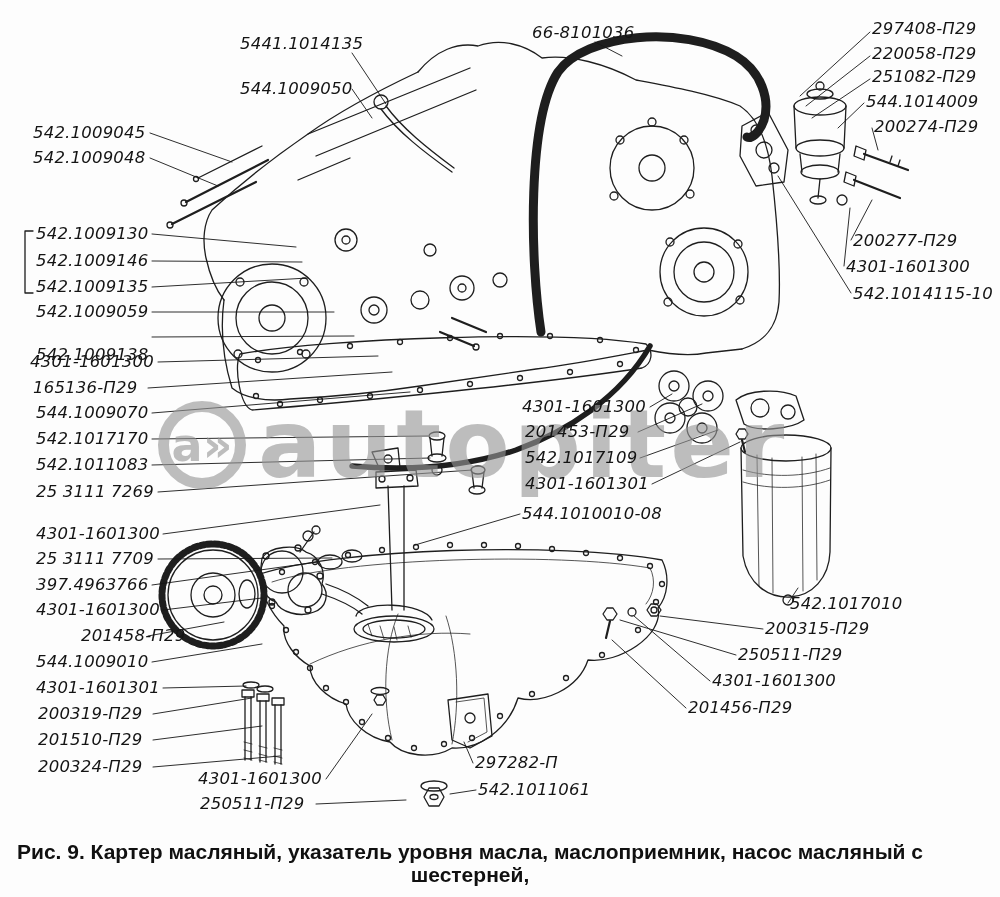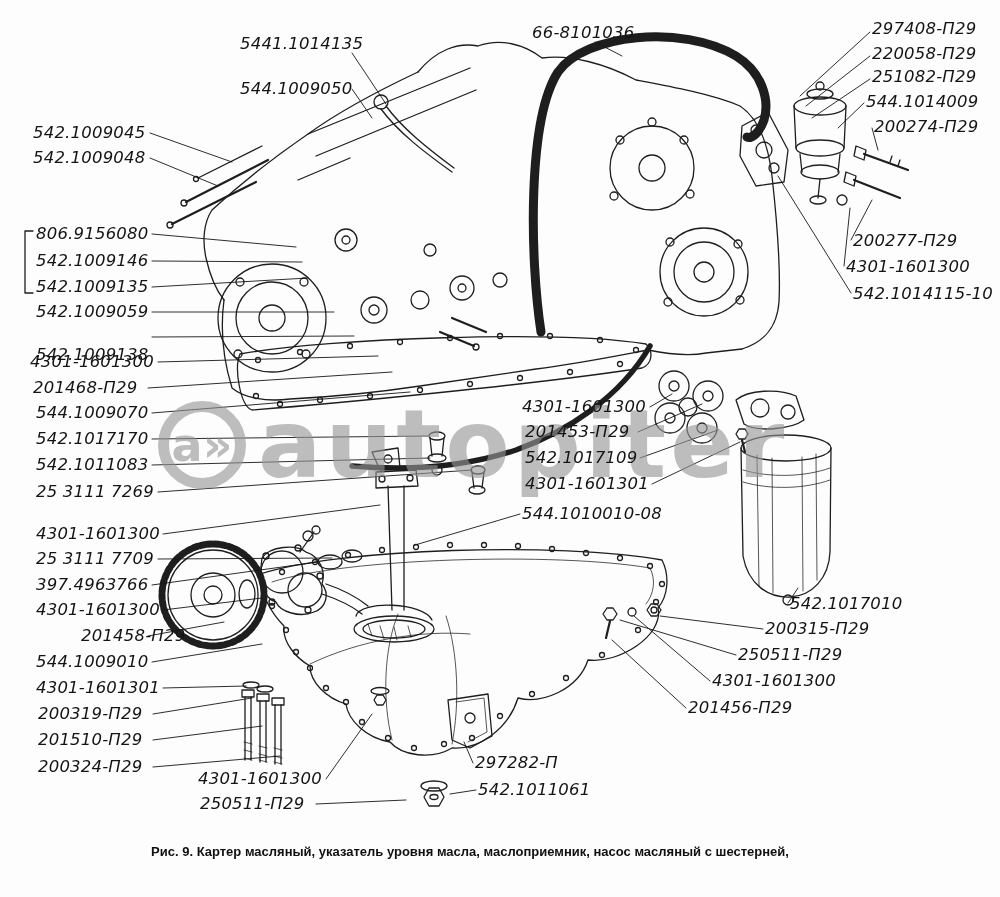--- a/index.html
+++ b/index.html
@@ -16,21 +16,21 @@
   #art #leaders line{stroke-width:.9;stroke:#161616;}
   .watermark{position:absolute;left:158px;top:398px;display:flex;align-items:center;gap:12px;
              z-index:3;pointer-events:none;color:rgba(150,150,150,.62);}
   .wm-logo{width:66px;height:66px;border:11px solid rgba(150,150,150,.62);border-radius:50%;
            display:flex;align-items:center;justify-content:center;font-weight:bold;font-size:46px;line-height:1;}
   .wm-text{font-size:94px;font-weight:bold;letter-spacing:4px;line-height:1;}
   #labels{position:absolute;left:0;top:0;width:1000px;height:663px;z-index:4;}
   .lbl{position:absolute;font-style:italic;font-size:16.5px;color:#141414;white-space:nowrap;
        letter-spacing:.2px;font-family:"DejaVu Sans",sans-serif;}
   .caption{position:absolute;left:0;width:940px;top:840px;text-align:center;z-index:4;
-           font-family:"Liberation Sans",sans-serif;font-weight:bold;font-size:13px;
+           font-family:"Liberation Sans",sans-serif;font-weight:bold;font-size:21px;
            color:#101010;line-height:23px;}
 </style>
 </head>
 <body>
 
 <div id="stage">
 
   <svg id="art" width="1000" height="897" viewBox="0 0 1000 897">
 
     <g>
@@ -377,27 +377,27 @@
       <div class="lbl" style="left: 240px; top: 34px;">5441.1014135</div>
       <div class="lbl" style="left: 532px; top: 23px;">66-8101036</div>
       <div class="lbl" style="left: 872px; top: 19px;">297408-П29</div>
       <div class="lbl" style="left: 872px; top: 44px;">220058-П29</div>
       <div class="lbl" style="left: 872px; top: 67px;">251082-П29</div>
       <div class="lbl" style="left: 866px; top: 92px;">544.1014009</div>
       <div class="lbl" style="left: 874px; top: 117px;">200274-П29</div>
       <div class="lbl" style="left: 240px; top: 79px;">544.1009050</div>
       <div class="lbl" style="left: 33px; top: 123px;">542.1009045</div>
       <div class="lbl" style="left: 33px; top: 148px;">542.1009048</div>
-      <div class="lbl" style="left: 36px; top: 224px;">806.9156080</div>
+      <div class="lbl" style="left: 36px; top: 224px;">542.1009130</div>
       <div class="lbl" style="left: 36px; top: 251px;">542.1009146</div>
       <div class="lbl" style="left: 36px; top: 277px;">542.1009135</div>
       <div class="lbl" style="left: 36px; top: 302px;">542.1009059</div>
       <div class="lbl" style="left: 36px; top: 345px;">542.1009138</div>
       <div class="lbl" style="left: 30px; top: 352px;">4301-1601300</div>
-      <div class="lbl" style="left: 33px; top: 378px;">201468-П29</div>
+      <div class="lbl" style="left: 33px; top: 378px;">165136-П29</div>
       <div class="lbl" style="left: 36px; top: 403px;">544.1009070</div>
       <div class="lbl" style="left: 36px; top: 429px;">542.1017170</div>
       <div class="lbl" style="left: 36px; top: 455px;">542.1011083</div>
       <div class="lbl" style="left: 36px; top: 482px;">25 3111 7269</div>
       <div class="lbl" style="left: 36px; top: 524px;">4301-1601300</div>
       <div class="lbl" style="left: 36px; top: 549px;">25 3111 7709</div>
       <div class="lbl" style="left: 36px; top: 575px;">397.4963766</div>
       <div class="lbl" style="left: 36px; top: 600px;">4301-1601300</div>
       <div class="lbl" style="left: 33px; top: 626px; margin-left: 48px;">201458-П29</div>
       <div class="lbl" style="left: 36px; top: 652px;">544.1009010</div>

